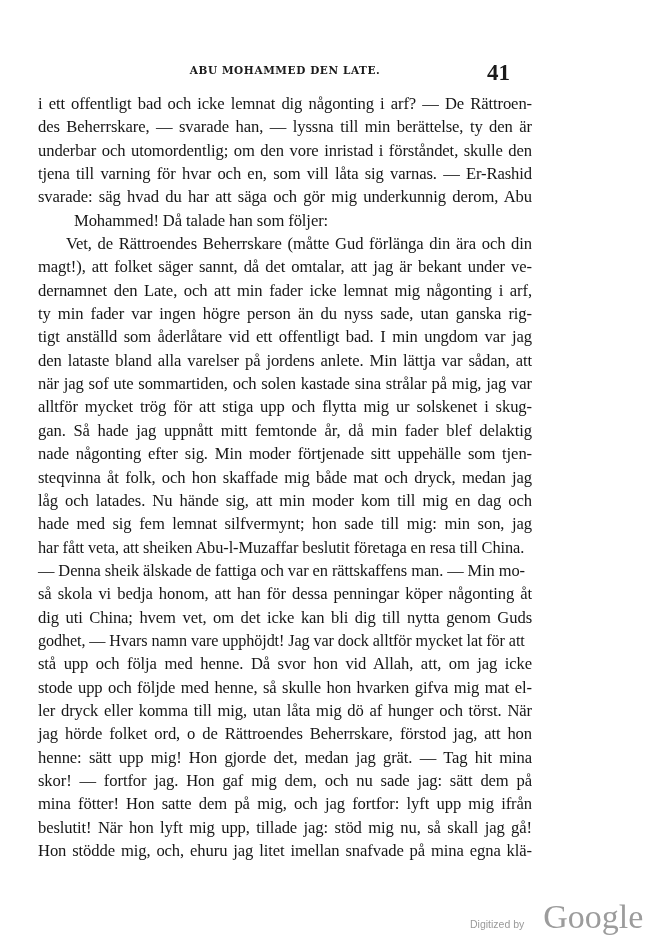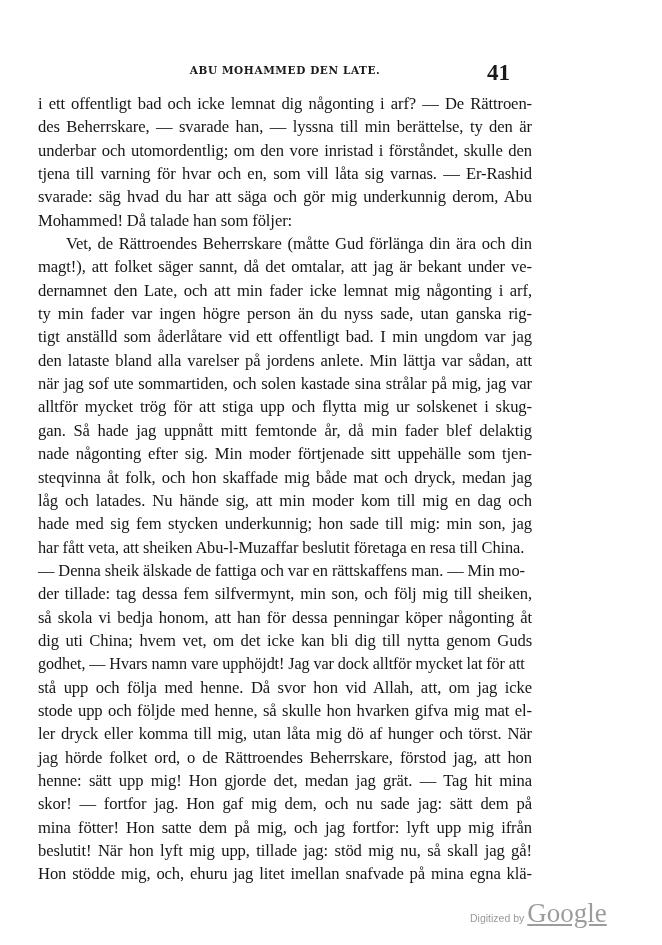--- a/index.html
+++ b/index.html
@@ -19,28 +19,28 @@
   }
   .body-text {
     position: absolute; left: 34px; top: 92px; width: 494px;
   }
   .line {
     display: block; height: 23.35px; line-height: 23.35px; white-space: nowrap;
     font-family: "Liberation Serif", serif; font-size: 16.6px; color: #161616;
     text-align: justify; text-align-last: justify; letter-spacing: -0.1px;
     transform-origin: left center;
   }
-  .line.last { text-align-last: left; }
+  .line.last { text-align-last: left; margin-left: 36px; }
   .line.indent { padding-left: 28px; }
   .watermark {
     position: absolute; left: 466px; top: 898px; height: 30px;
     font-family: "Liberation Sans", sans-serif; color: #9a9a9a;
   }
   .wm-small { font-size: 10.5px; vertical-align: baseline; }
-  .wm-big { font-family: "Liberation Serif", serif; font-size: 27px; color: #9c9c9c; margin-left: 3px; text-decoration: underline; }
+  .wm-big { font-family: "Liberation Serif", serif; font-size: 34px; color: #9c9c9c; margin-left: 19px; }
 </style>
 </head>
 <body>
 
 <div class="page">
   <div class="running-head">
     <div class="running-title">ABU MOHAMMED DEN LATE.</div>
     <div class="page-number">41</div>
   </div>
 
@@ -56,24 +56,23 @@
     <span class="line">dernamnet den Late, och att min fader icke lemnat mig någonting i arf,</span>
     <span class="line">ty min fader var ingen högre person än du nyss sade, utan ganska rig-</span>
     <span class="line">tigt anställd som åderlåtare vid ett offentligt bad. I min ungdom var jag</span>
     <span class="line">den lataste bland alla varelser på jordens anlete. Min lättja var sådan, att</span>
     <span class="line">när jag sof ute sommartiden, och solen kastade sina strålar på mig, jag var</span>
     <span class="line">alltför mycket trög för att stiga upp och flytta mig ur solskenet i skug-</span>
     <span class="line">gan. Så hade jag uppnått mitt femtonde år, då min fader blef delaktig</span>
     <span class="line">nade någonting efter sig. Min moder förtjenade sitt uppehälle som tjen-</span>
     <span class="line">steqvinna åt folk, och hon skaffade mig både mat och dryck, medan jag</span>
     <span class="line">låg och latades. Nu hände sig, att min moder kom till mig en dag och</span>
-    <span class="line">hade med sig fem stycken underkunnig; hon sade till mig: min son, jag</span>
+    <span class="line">hade med sig fem lemnat silfvermynt; hon sade till mig: min son, jag</span>
     <span class="line" style="transform: scaleX(0.9869); width: 500.562px; text-align-last: left;">har fått veta, att sheiken Abu-l-Muzaffar beslutit företaga en resa till China.</span>
     <span class="line" style="transform: scaleX(0.9914); width: 498.281px; text-align-last: left;">— Denna sheik älskade de fattiga och var en rättskaffens man. — Min mo-</span>
-    <span class="line">der tillade: tag dessa fem silfvermynt, min son, och följ mig till sheiken,</span>
     <span class="line">så skola vi bedja honom, att han för dessa penningar köper någonting åt</span>
     <span class="line">dig uti China; hvem vet, om det icke kan bli dig till nytta genom Guds</span>
     <span class="line" style="transform: scaleX(0.9746); width: 506.891px; text-align-last: left;">godhet, — Hvars namn vare upphöjdt! Jag var dock alltför mycket lat för att</span>
     <span class="line">stå upp och följa med henne. Då svor hon vid Allah, att, om jag icke</span>
     <span class="line">stode upp och följde med henne, så skulle hon hvarken gifva mig mat el-</span>
     <span class="line">ler dryck eller komma till mig, utan låta mig dö af hunger och törst. När</span>
     <span class="line">jag hörde folket ord, o de Rättroendes Beherrskare, förstod jag, att hon</span>
     <span class="line">henne: sätt upp mig! Hon gjorde det, medan jag grät. — Tag hit mina</span>
     <span class="line">skor! — fortfor jag. Hon gaf mig dem, och nu sade jag: sätt dem på</span>
     <span class="line">mina fötter! Hon satte dem på mig, och jag fortfor: lyft upp mig ifrån</span>

